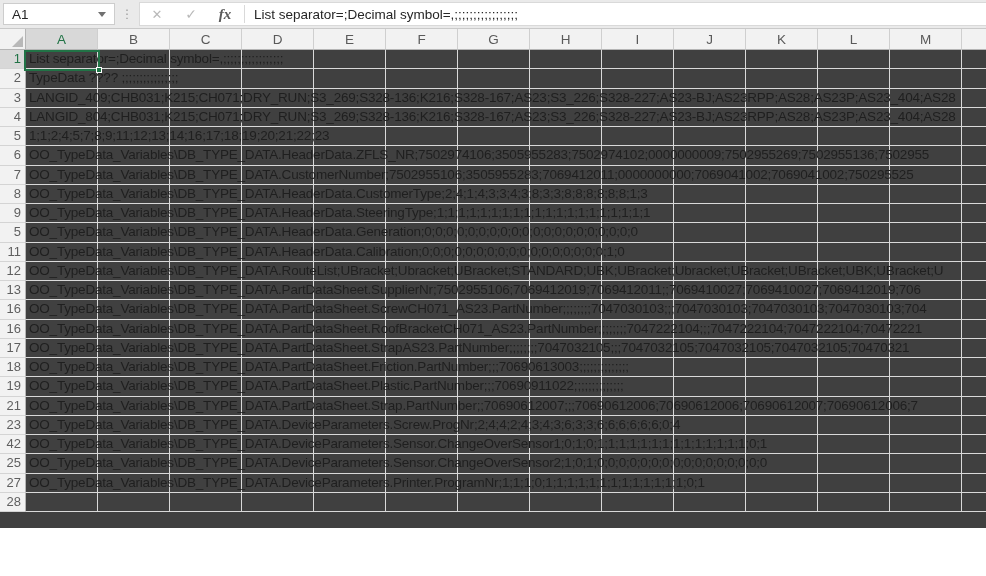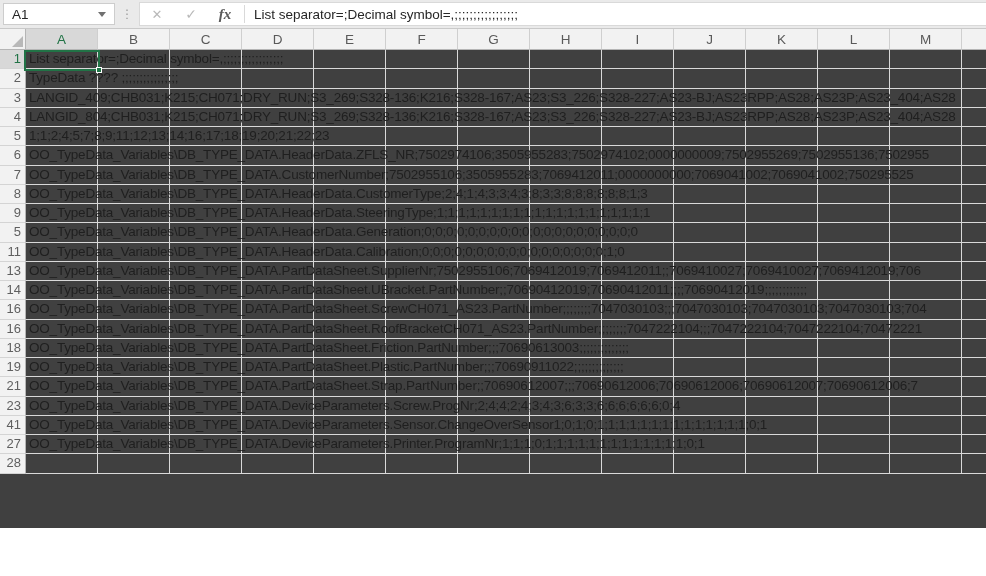--- a/index.html
+++ b/index.html
@@ -181,54 +181,62 @@
         </div>
         <div class="row">
           <div class="rh">5</div>
           <div class="cell">OO_TypeData_Variables\DB_TYPE_DATA.HeaderData.Generation;0;0;0;0;0;0;0;0;0;0;0;0;0;0;0;0;0;0;0;0</div>
         </div>
         <div class="row">
           <div class="rh">11</div>
           <div class="cell">OO_TypeData_Variables\DB_TYPE_DATA.HeaderData.Calibration;0;0;0;0;0;0;0;0;0;0;0;0;0;0;0;0;0;1;0</div>
         </div>
         <div class="row">
+          <div class="rh">12</div>
+          <div class="cell">OO_TypeData_Variables\DB_TYPE_DATA.RouteList;UBracket;Ubracket;UBracket;STANDARD;UBK;UBracket;Ubracket;UBracket;UBracket;UBK;UBracket;U</div>
+        </div>
+        <div class="row">
           <div class="rh">13</div>
           <div class="cell">OO_TypeData_Variables\DB_TYPE_DATA.PartDataSheet.SupplierNr;7502955106;7069412019;7069412011;;7069410027;7069410027;7069412019;706</div>
         </div>
         <div class="row">
-          <div class="rh">14</div>
-          <div class="cell">OO_TypeData_Variables\DB_TYPE_DATA.PartDataSheet.UBracket.PartNumber;;70690412019;70690412011;;;;70690412019;;;;;;;;;;;;</div>
-        </div>
-        <div class="row">
           <div class="rh">16</div>
           <div class="cell">OO_TypeData_Variables\DB_TYPE_DATA.PartDataSheet.ScrewCH071_AS23.PartNumber;;;;;;;;7047030103;;;7047030103;7047030103;7047030103;704</div>
         </div>
         <div class="row">
           <div class="rh">16</div>
           <div class="cell">OO_TypeData_Variables\DB_TYPE_DATA.PartDataSheet.RoofBracketCH071_AS23.PartNumber;;;;;;;;7047222104;;;7047222104;7047222104;70472221</div>
         </div>
         <div class="row">
+          <div class="rh">17</div>
+          <div class="cell">OO_TypeData_Variables\DB_TYPE_DATA.PartDataSheet.StrapAS23.PartNumber;;;;;;;;7047032105;;;7047032105;7047032105;7047032105;70470321</div>
+        </div>
+        <div class="row">
           <div class="rh">18</div>
           <div class="cell">OO_TypeData_Variables\DB_TYPE_DATA.PartDataSheet.Friction.PartNumber;;;70690613003;;;;;;;;;;;;;;</div>
         </div>
         <div class="row">
           <div class="rh">19</div>
           <div class="cell">OO_TypeData_Variables\DB_TYPE_DATA.PartDataSheet.Plastic.PartNumber;;;70690911022;;;;;;;;;;;;;;</div>
         </div>
         <div class="row">
           <div class="rh">21</div>
           <div class="cell">OO_TypeData_Variables\DB_TYPE_DATA.PartDataSheet.Strap.PartNumber;;70690612007;;;70690612006;70690612006;70690612007;70690612006;7</div>
         </div>
         <div class="row">
           <div class="rh">23</div>
           <div class="cell">OO_TypeData_Variables\DB_TYPE_DATA.DeviceParameters.Screw.ProgNr;2;4;4;2;4;3;4;3;6;3;3;6;6;6;6;6;6;0;4</div>
         </div>
         <div class="row">
-          <div class="rh">41</div>
+          <div class="rh">42</div>
           <div class="cell">OO_TypeData_Variables\DB_TYPE_DATA.DeviceParameters.Sensor.ChangeOverSensor1;0;1;0;1;1;1;1;1;1;1;1;1;1;1;1;1;1;0;1</div>
+        </div>
+        <div class="row">
+          <div class="rh">25</div>
+          <div class="cell">OO_TypeData_Variables\DB_TYPE_DATA.DeviceParameters.Sensor.ChangeOverSensor2;1;0;1;0;0;0;0;0;0;0;0;0;0;0;0;0;0;0;0</div>
         </div>
         <div class="row">
           <div class="rh">27</div>
           <div class="cell">OO_TypeData_Variables\DB_TYPE_DATA.DeviceParameters.Printer.ProgramNr;1;1;1;0;1;1;1;1;1;1;1;1;1;1;1;1;1;0;1</div>
         </div>
         <div class="row">
           <div class="rh">28</div>
           <div class="cell"></div>
         </div>
       </div>

